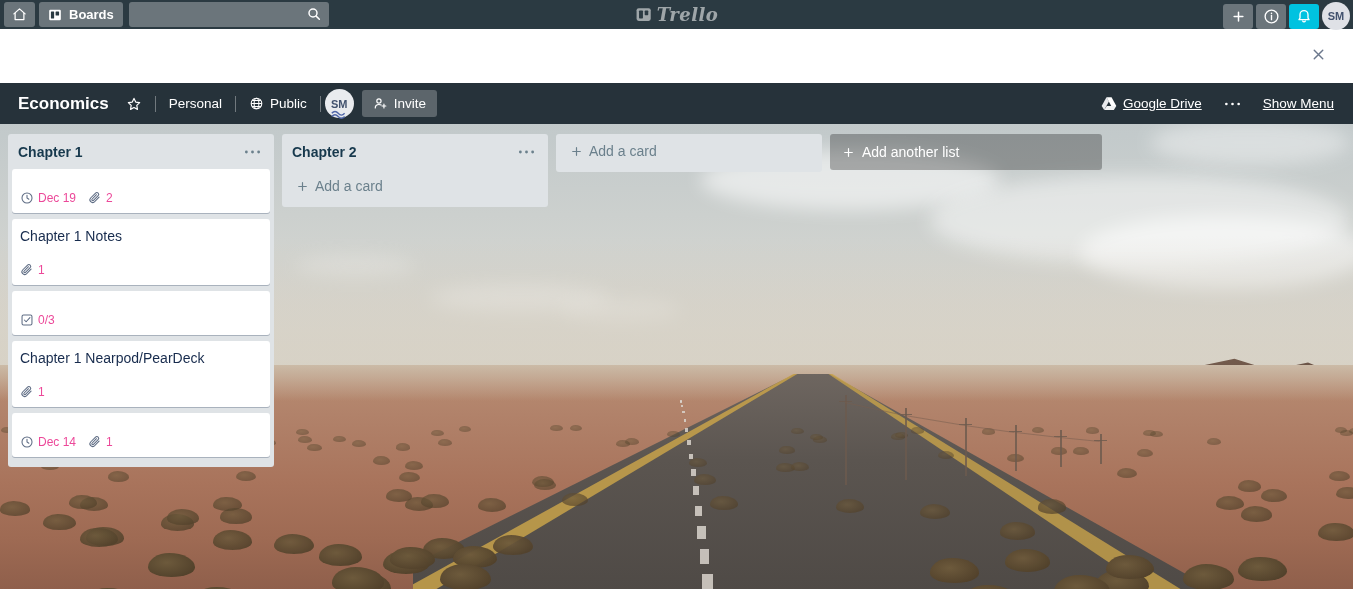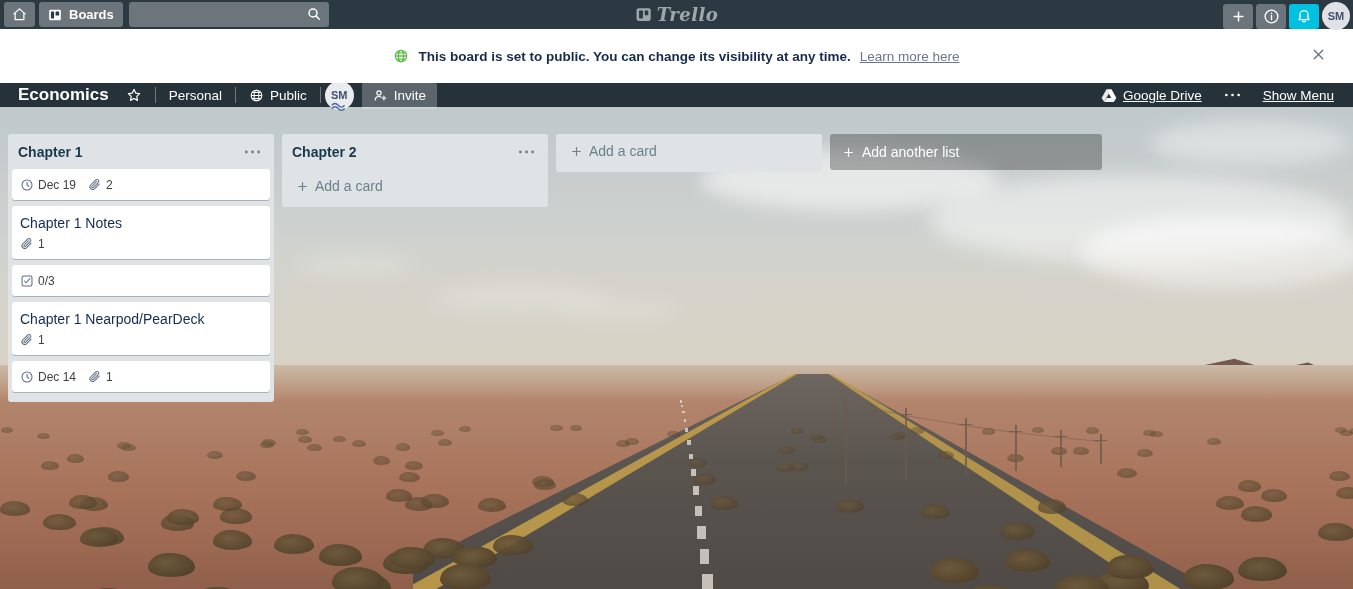--- a/index.html
+++ b/index.html
@@ -203,21 +203,21 @@
     color: #6b778c; font-size: 13.5px; text-decoration: underline;
     cursor: pointer;
   }
   #banner .bclose {
     position: absolute; right: 26px; top: 17px;
     color: #6b778c; cursor: pointer; line-height: 1;
   }
 
   
   #boardhdr {
-    position: absolute; left: 0; top: 83px; width: 100%; height: 24px;
+    position: absolute; left: 0; top: 83px; width: 100%; height: 41px;
     background: #26323a; z-index: 18;
     display: flex; align-items: center; padding: 0 10px;
     color: #fff;
   }
   #boardhdr .bh-title {
     font-size: 17px; font-weight: bold; padding: 0 8px;
     cursor: pointer;
   }
   .bh-item {
     display: flex; align-items: center; gap: 6px;
@@ -283,21 +283,21 @@
     margin-bottom: 6px;
     padding: 6px 8px 8px 8px;
     cursor: pointer;
   }
   .card-title {
     font-size: 14px; color: #172b4d; line-height: 18px;
     padding: 2px 0 2px 0;
   }
   .badges {
     display: flex; align-items: center; gap: 5px;
-    margin-top: 3px; color: #404040; font-size: 12px;
+    margin-top: 16px; color: #ec4899; font-size: 12px;
   }
   .badge { display: flex; align-items: center; gap: 4px; padding-right: 7px; }
   .addcard {
     display: flex; align-items: center; gap: 6px;
     padding: 9px 10px; color: #6b808c; font-size: 14px;
     cursor: pointer; border-radius: 3px; margin: 0 4px;
   }
   .addlist {
     width: 272px; flex: 0 0 auto;
     background: rgba(0,0,0,.28);
@@ -536,31 +536,20 @@
           </svg>
       </span>
     </div>
     <div class="tr-avatar">
       <span>SM</span>
     </div>
   </div>
 </div>
 
 <div id="banner">
-  <div class="inner">
-    <span class="ic">
-      <svg width="16" height="16" viewBox="0 0 24 24" fill="none" stroke="#61bd4f" stroke-width="1.9">
-          <circle cx="12" cy="12" r="8.5"></circle>
-          <ellipse cx="12" cy="12" rx="3.8" ry="8.5"></ellipse>
-          <path d="M3.5 12h17M5 7.2h14M5 16.8h14"></path>
-        </svg>
-    </span>
-    <span class="btext">This board is set to public. You can change its visibility at any time.</span>
-    <span class="blink">Learn more here</span>
-  </div>
   <span class="bclose">
     <svg width="17" height="17" viewBox="0 0 24 24" stroke="#6b778c" stroke-width="2" stroke-linecap="round">
         <path d="M6 6l12 12M18 6L6 18"></path>
       </svg>
   </span>
 </div>
 
 <div id="boardhdr">
   <div class="bh-title">Economics</div>
   <div class="bh-item">

